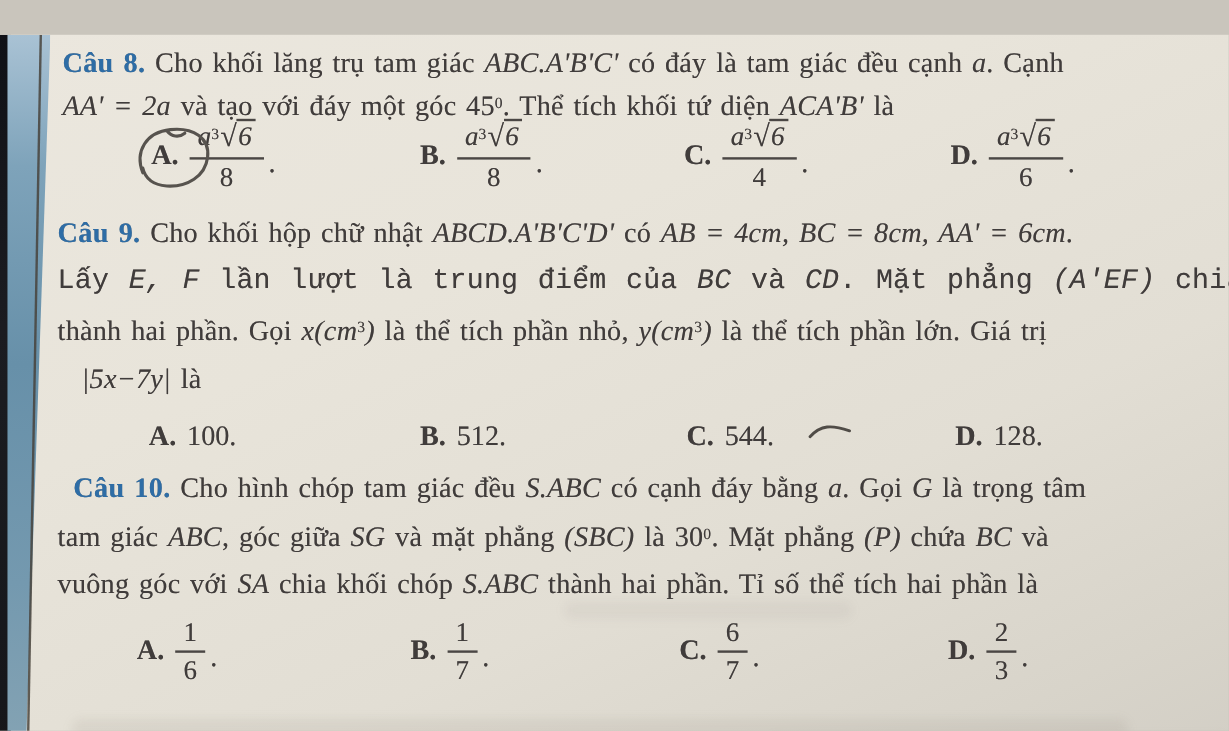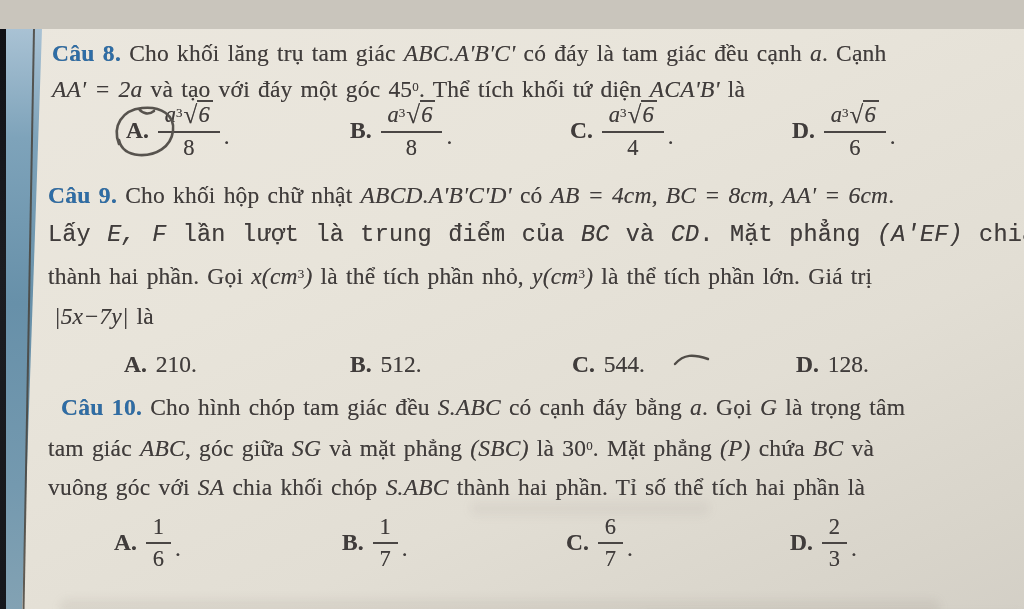--- a/index.html
+++ b/index.html
@@ -93,25 +93,25 @@
               <span class="den">6</span>
             </span>
             <span class="period">.</span>
           </span>
         </div>
       </div>
       <div>
         <div class="qline" style="top: 150px; left: 48px;"><span class="seg qnum">Câu 9.</span><span class="seg n"> Cho khối hộp chữ nhật </span><span class="seg m">ABCD.A'B'C'D'</span><span class="seg n"> có </span><span class="seg m">AB = 4cm, BC = 8cm, AA' = 6cm</span><span class="seg n">.</span></div>
         <div class="qline" style="top: 190px; left: 48px; font-family: Liberation Mono, monospace;"><span class="seg n">Lấy </span><span class="seg m">E, F</span><span class="seg n"> lần lượt là trung điểm của </span><span class="seg m">BC</span><span class="seg n"> và </span><span class="seg m">CD</span><span class="seg n">. Mặt phẳng </span><span class="seg m">(A'EF)</span><span class="seg n"> chia khối hộp</span></div>
         <div class="qline" style="top: 231px; left: 48px;"><span class="seg n">thành hai phần. Gọi </span><span class="seg m">x(cm</span><sup class="seg sup">3</sup><span class="seg m">)</span><span class="seg n"> là thể tích phần nhỏ, </span><span class="seg m">y(cm</span><sup class="seg sup">3</sup><span class="seg m">)</span><span class="seg n"> là thể tích phần lớn. Giá trị</span></div>
-        <div class="qline" style="top: 271px; left: 54px;"><span class="seg m">|5x−7y|</span><span class="seg n"> là</span></div>
+        <div class="qline" style="top: 271px; left: 68px;"><span class="seg m">|5x−7y|</span><span class="seg n"> là</span></div>
         <div class="optrow" style="top: 322px;">
           <span class="opt" style="left: 124px;">
             <span class="optlabel">A.</span>
-            <span>210.</span>
+            <span>100.</span>
           </span>
           <span class="opt" style="left: 350px;">
             <span class="optlabel">B.</span>
             <span>512.</span>
           </span>
           <span class="opt" style="left: 572px;">
             <span class="optlabel">C.</span>
             <span>544.</span>
             <svg class="tick-mark" width="38" height="16">
               <path d="M2 13 C 11 3 20 3 35 8" fill="none" stroke="#504c47" stroke-width="2.4" stroke-linecap="round"></path>

